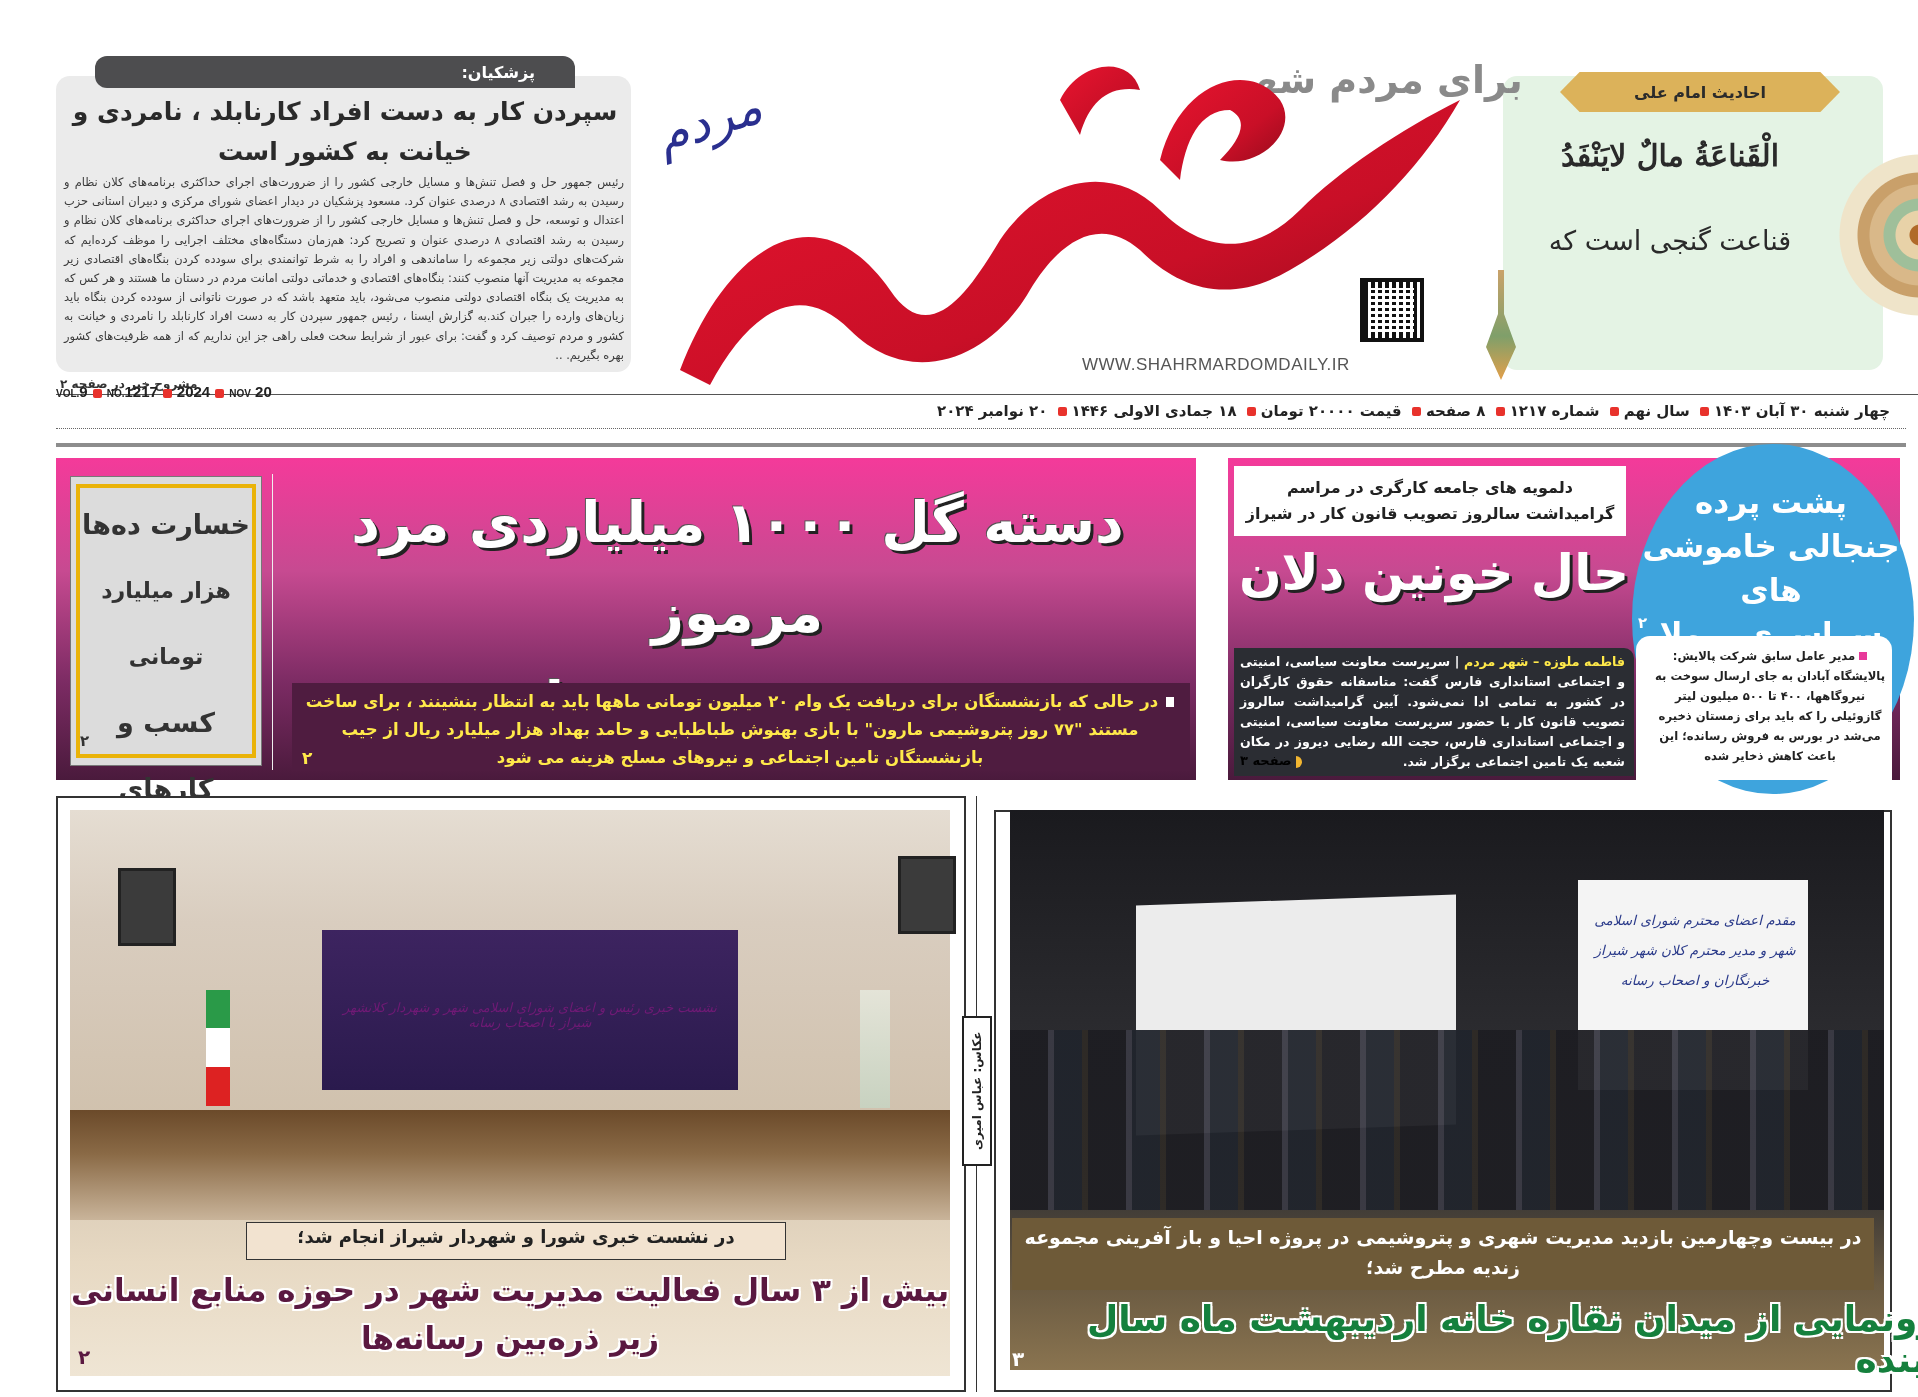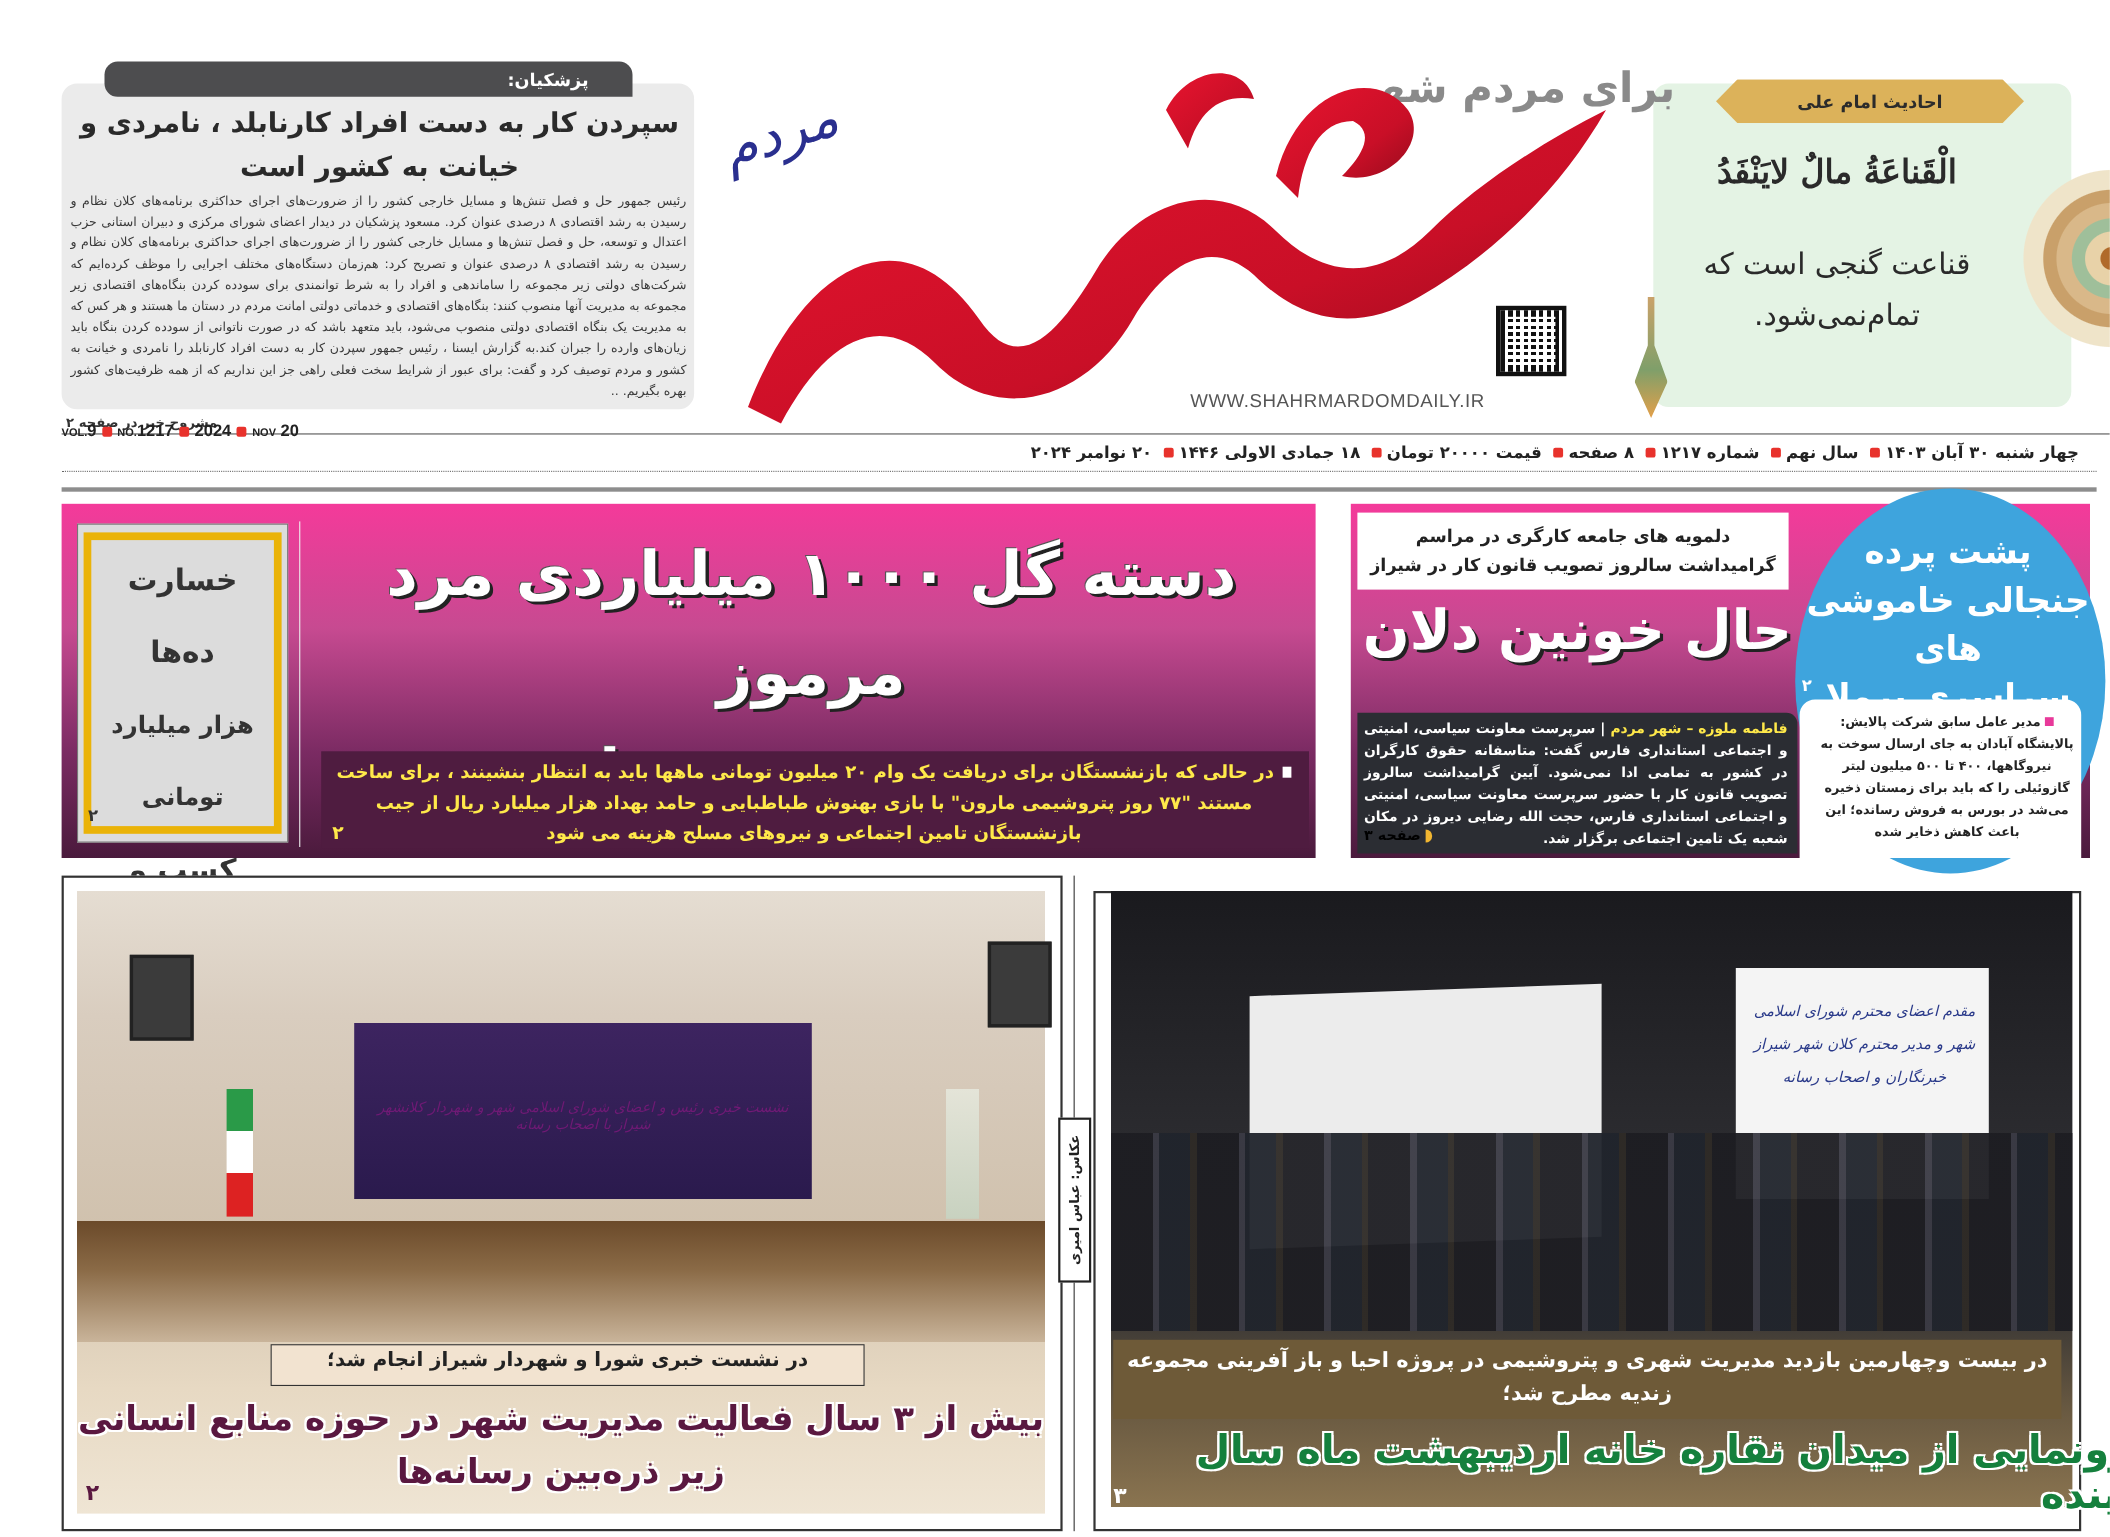--- a/index.html
+++ b/index.html
@@ -40,21 +40,21 @@
   .dateline-fa { left: 1030px; top: 402px; width: 860px; font-size: 15px; font-weight: bold; color: #222; white-space: nowrap; text-align: right; }
   .dateline-en { left: 56px; top: 383px; direction: ltr; font-family: "Liberation Sans", sans-serif; font-weight: bold; font-size: 15px; color: #222; white-space: nowrap; }
   .dateline-en small { font-size: 10px; }
   .sq { display: inline-block; width: 9px; height: 9px; background: #e8322c; border-radius: 2px; margin: 0 5px; vertical-align: middle; }
   .dotted { left: 56px; top: 428px; width: 1850px; border-top: 1px dotted #666; }
   .grayrule { left: 56px; top: 443px; width: 1850px; height: 4px; background: #8d8d8d; }
 
   
   .band-left { left: 56px; top: 458px; width: 1140px; height: 322px; background: linear-gradient(180deg, #f43a9a 0%, #c74a91 35%, #7b2b63 70%, #4a1a3c 100%); }
   .side-box { left: 70px; top: 476px; width: 192px; height: 290px; background: #dcdcdc; border: 1px solid #777; }
-  .side-inner { left: 76px; top: 484px; width: 180px; height: 274px; border: 7px solid #eab308; text-align: center; font-size: 27px; font-weight: bold; color: #333; line-height: 66px; padding-top: 4px; }
+  .side-inner { left: 76px; top: 484px; width: 180px; height: 274px; border: 4px solid #eab308; text-align: center; font-size: 27px; font-weight: bold; color: #333; line-height: 66px; padding-top: 4px; }
   .side-page { left: 80px; top: 732px; font-size: 15px; font-weight: bold; color: #333; }
   .vrule { left: 272px; top: 474px; width: 1px; height: 296px; background: #eee; }
   .mega-title { left: 285px; top: 478px; width: 905px; text-align: center; font-size: 56px; font-weight: bold; line-height: 90px; color: #fff; text-shadow: 3px 3px 0 #222, -1px -1px 0 #555; }
   .lead-sub-box { left: 292px; top: 683px; width: 898px; height: 88px; background: #4f1c40; }
   .lead-sub { left: 300px; top: 688px; width: 880px; text-align: center; font-size: 16.5px; font-weight: bold; line-height: 28px; color: #ffe94a; }
   .lead-sub .bullet { display: inline-block; width: 8px; height: 10px; background: #fff; margin-left: 8px; }
   .lead-page { left: 302px; top: 748px; font-size: 17px; font-weight: bold; color: #ffe94a; }
 
   
   .band-right { left: 1228px; top: 458px; width: 672px; height: 322px; background: linear-gradient(180deg, #f43a9a 0%, #c74a91 35%, #7b2b63 70%, #4a1a3c 100%); }
@@ -113,21 +113,20 @@
 </head>
 <body>
 
 <div class="abs hadith-box"></div>
 <div class="abs ornament-right"></div>
 <div class="abs ornament-left"></div>
 <div class="abs hadith-banner">احادیث امام علی</div>
 <div class="abs hadith-arabic">الْقَناعَةُ مالٌ لایَنْفَدُ</div>
 <div class="abs hadith-persian">
   <div>قناعت گنجی است که</div>
-  <div>تمام‌نمی‌شود.</div>
 </div>
 
 <div class="abs tagline">برای مردم شهر</div>
 
 <svg class="abs logo-svg" viewBox="0 0 840 360">
   <defs>
     <linearGradient id="rib" x1="0" y1="0" x2="1" y2="1">
       <stop offset="0" stop-color="#e8142f"></stop>
       <stop offset="0.6" stop-color="#c90f27"></stop>
       <stop offset="1" stop-color="#8a0a1a"></stop>

